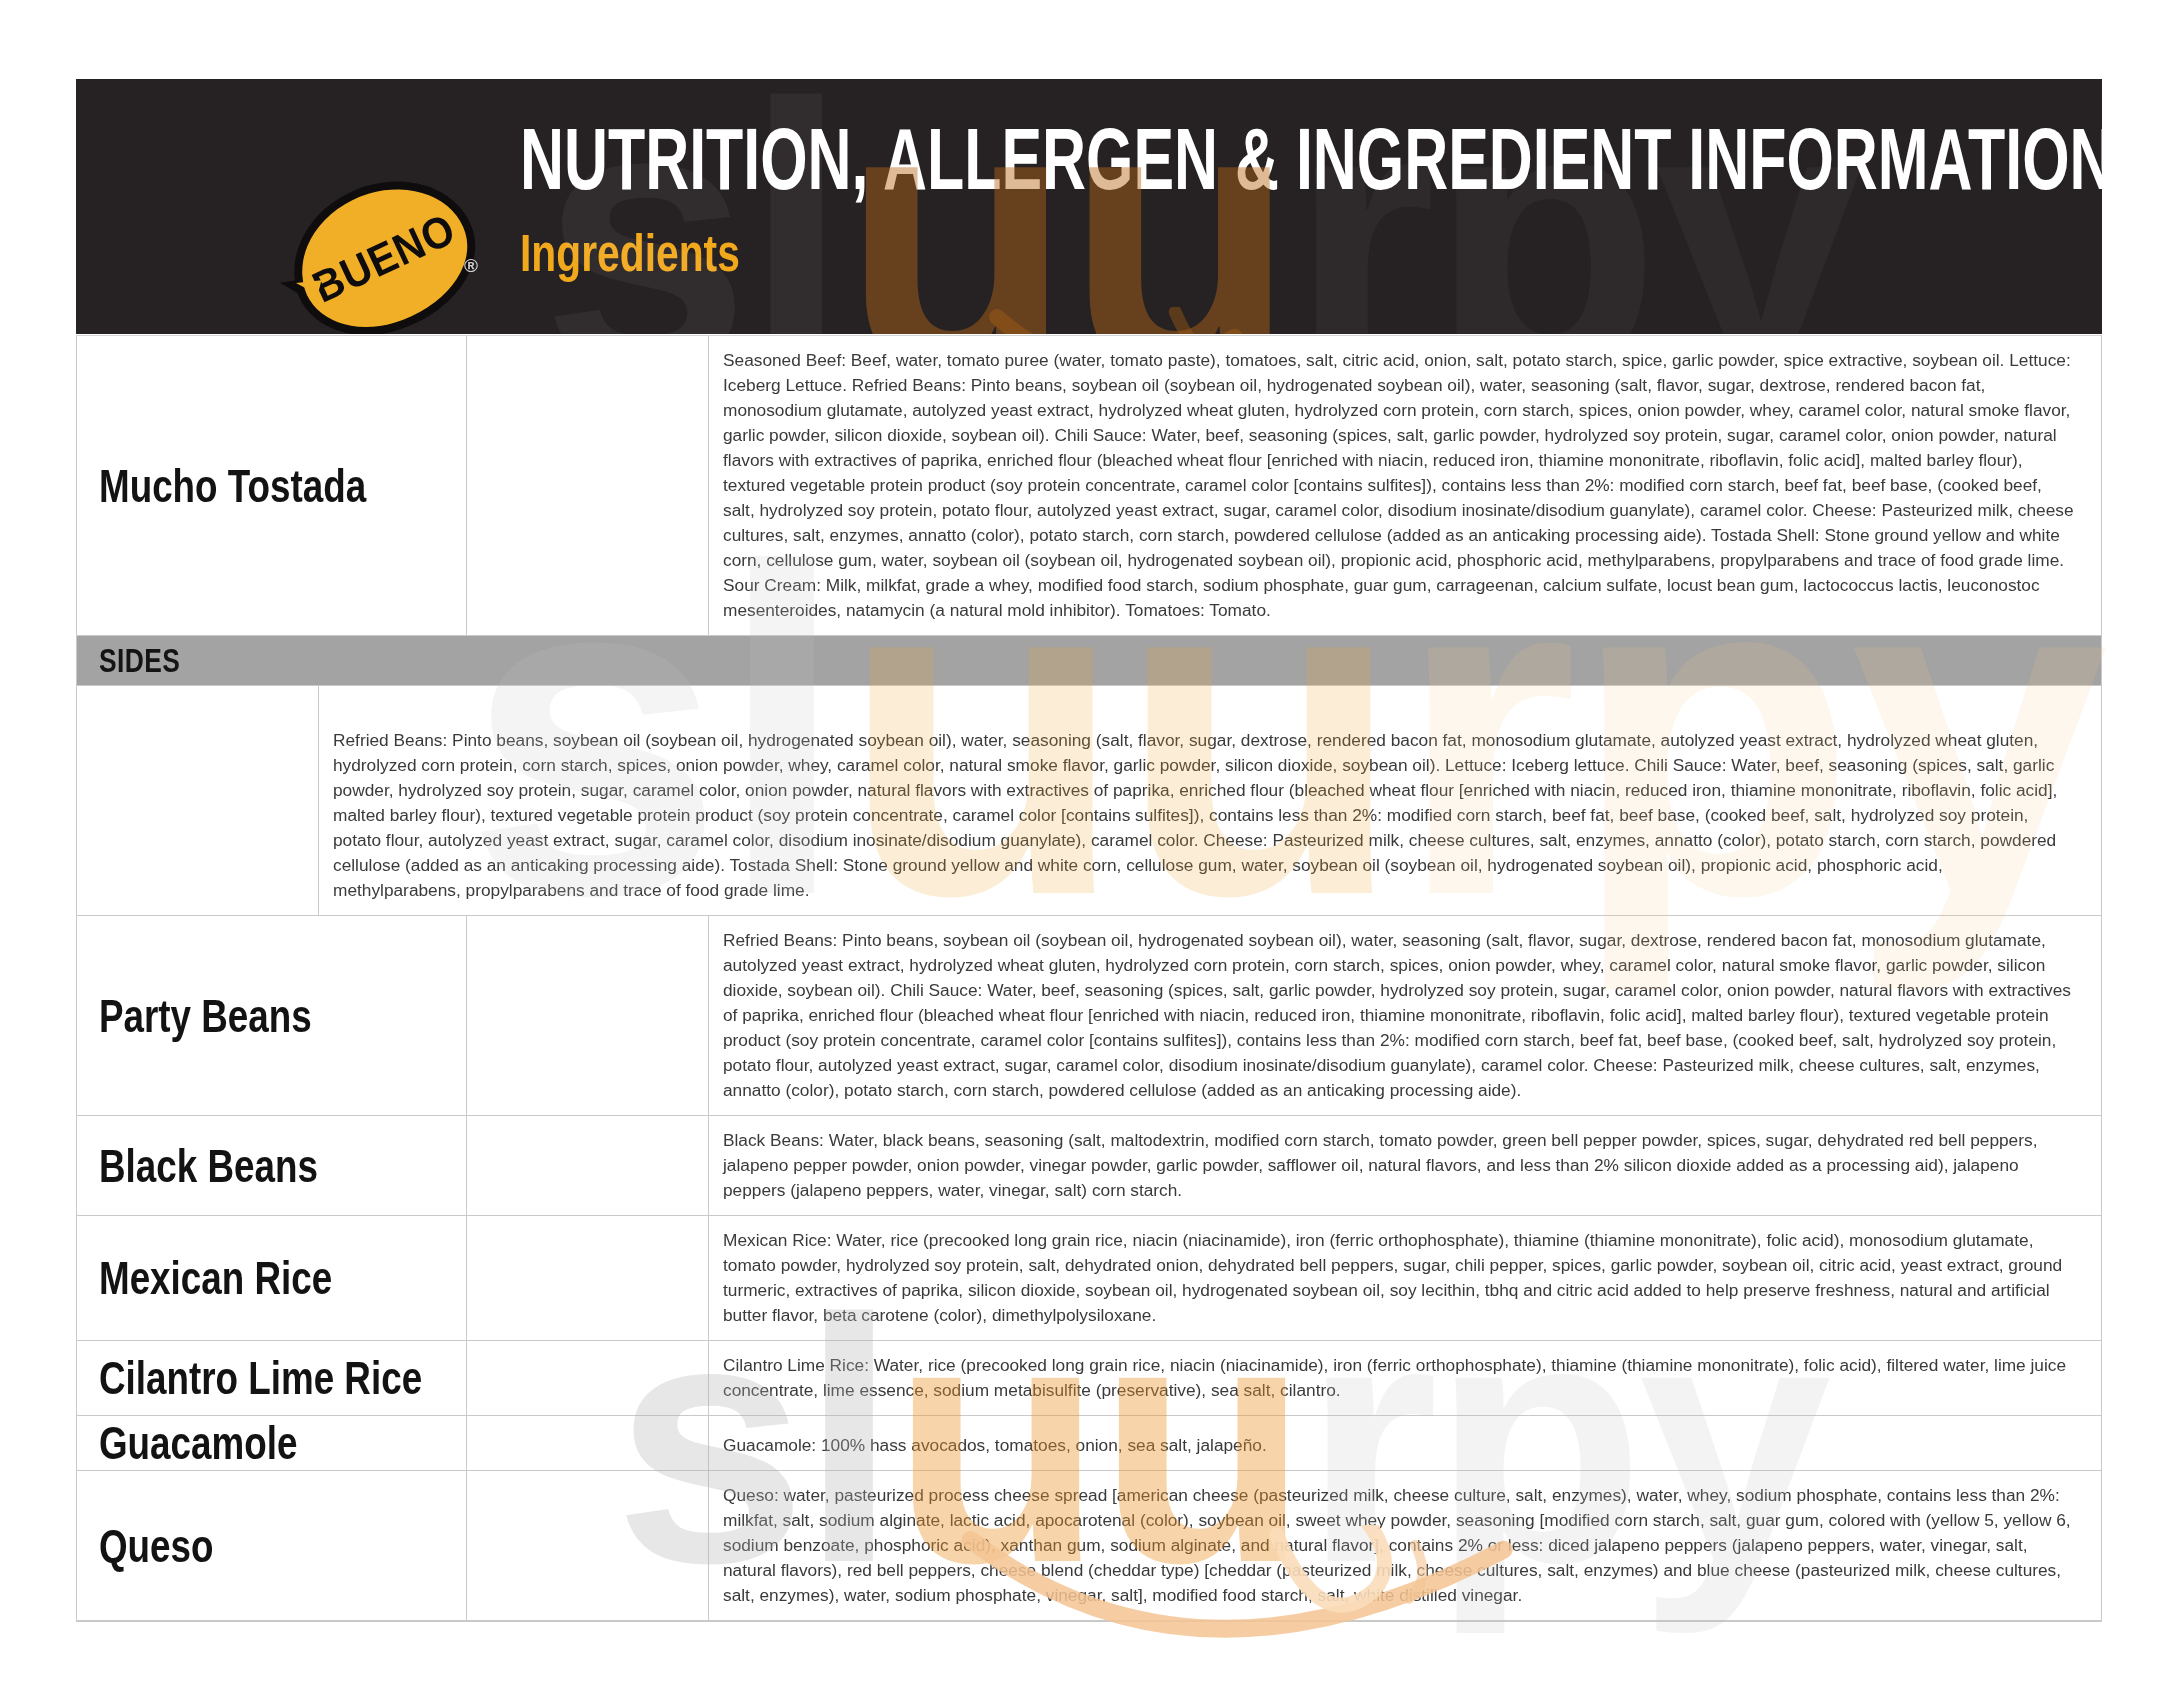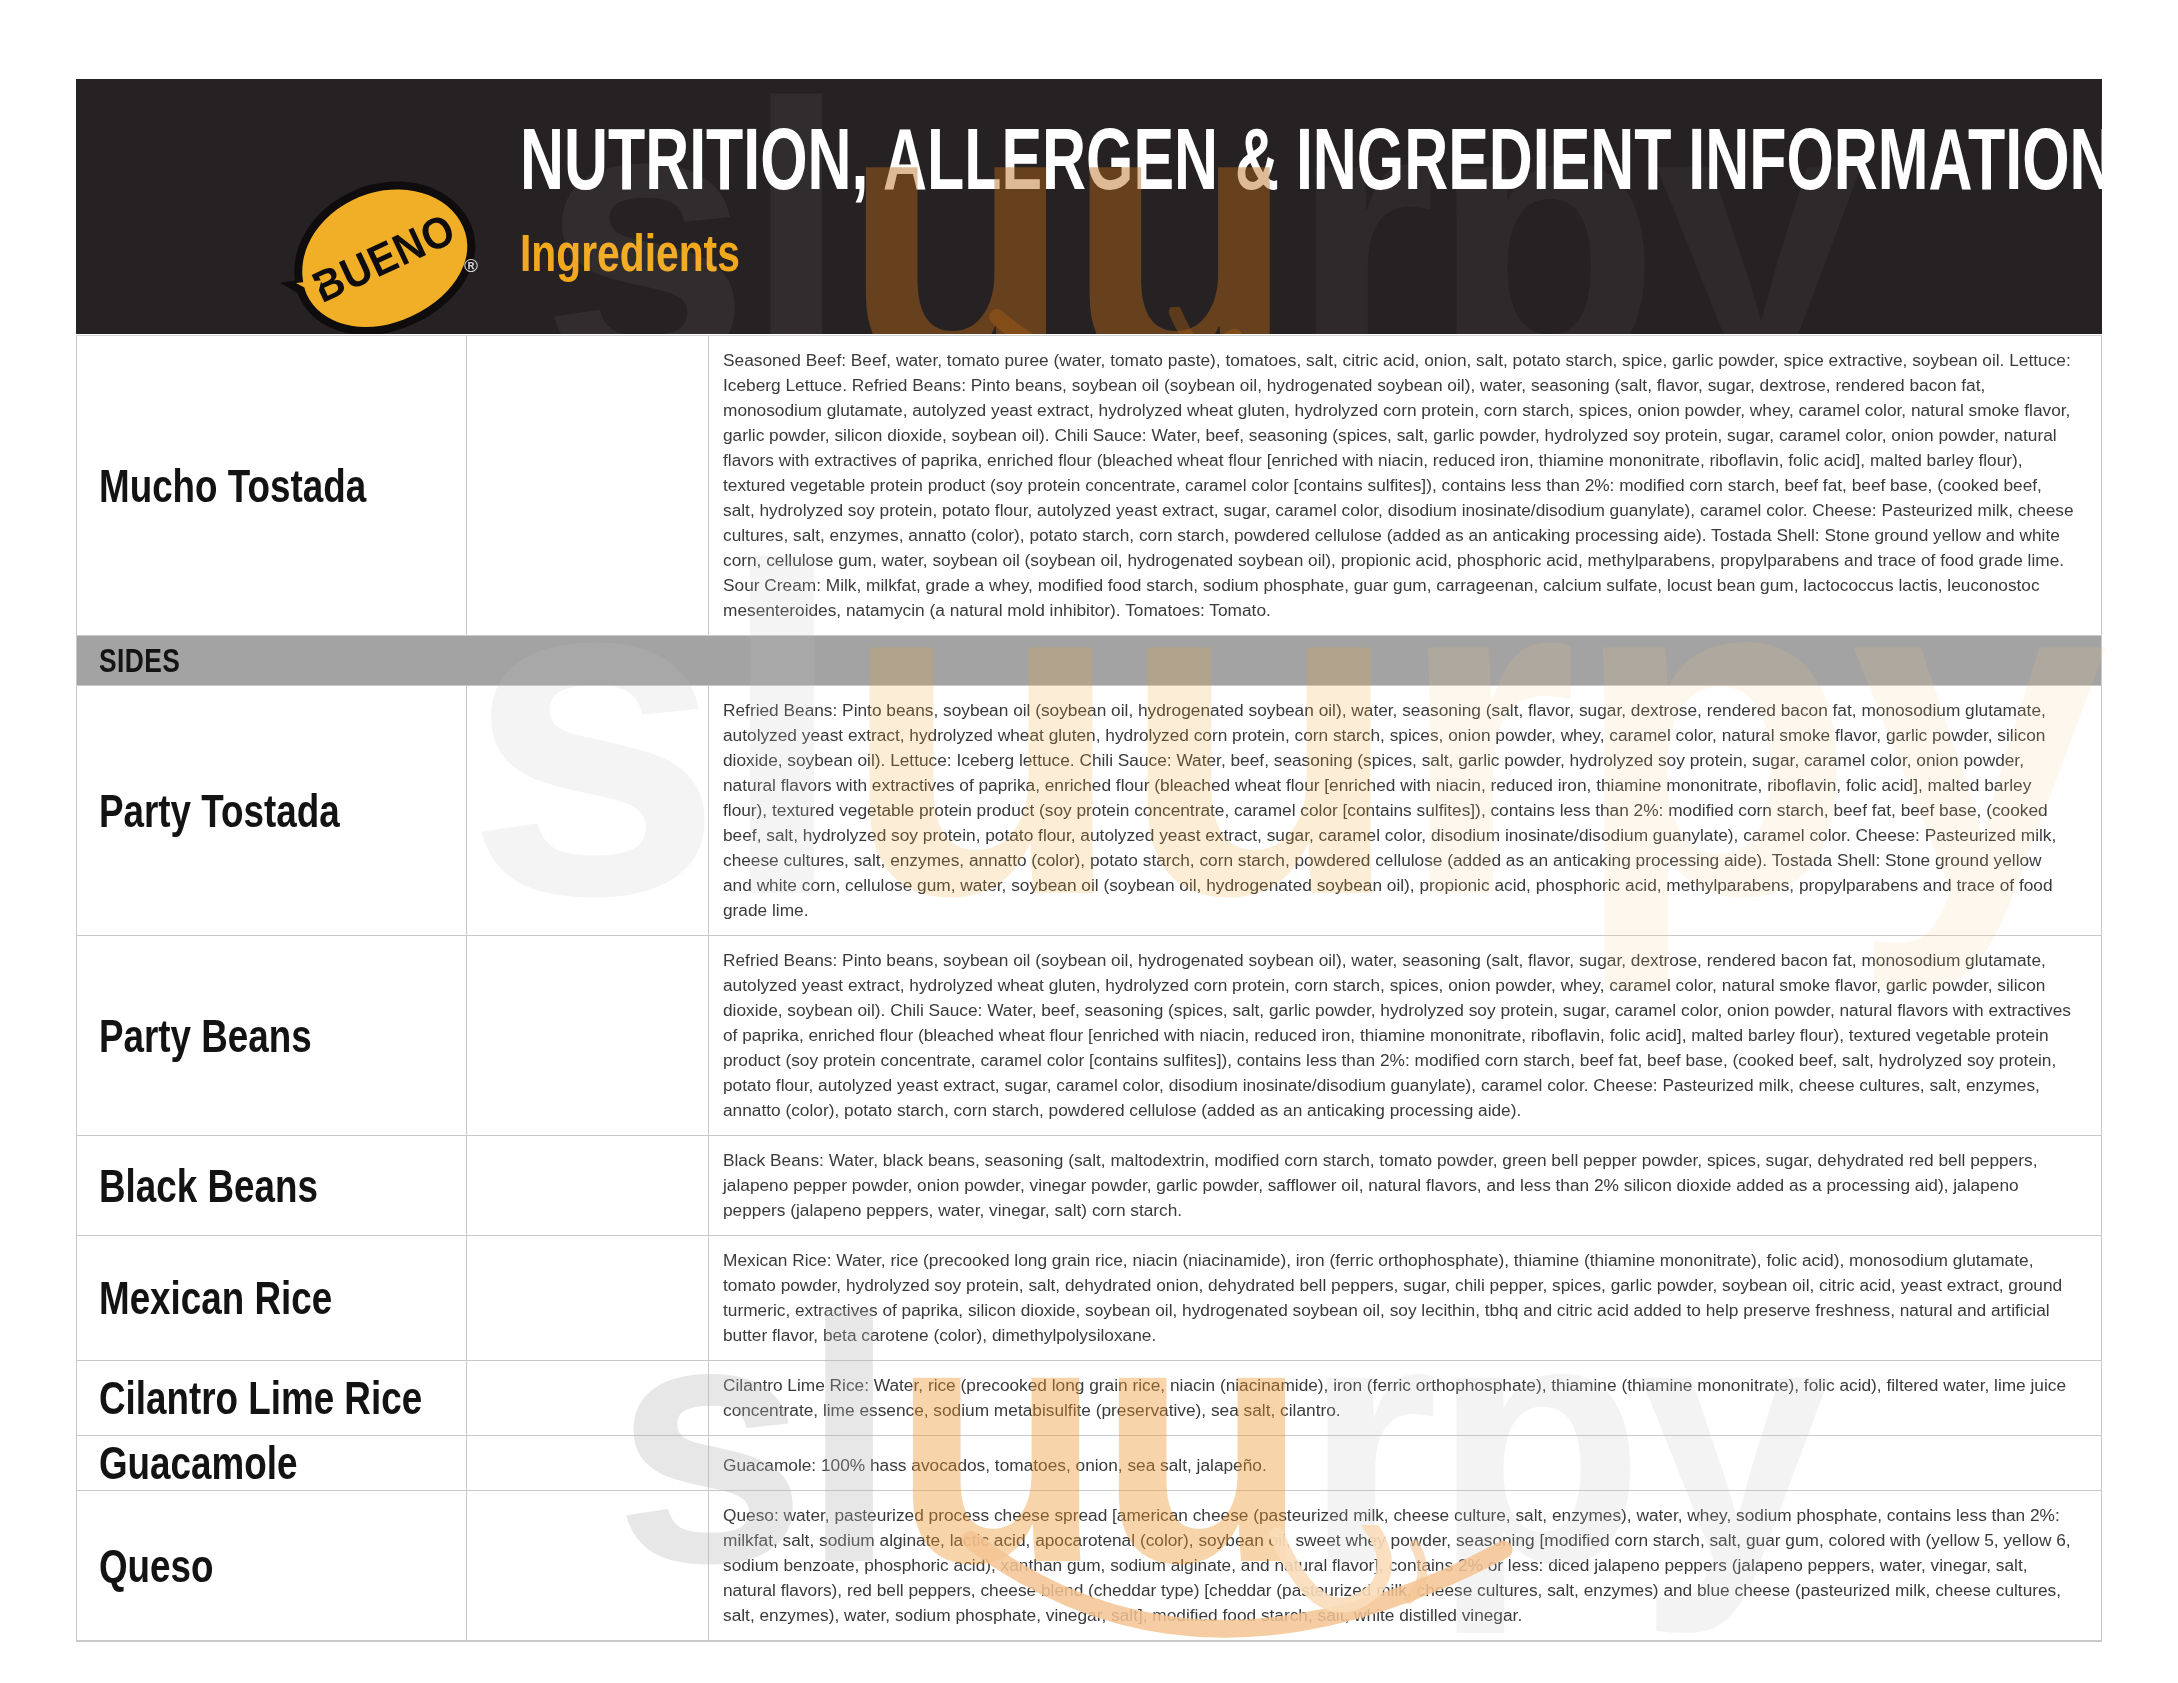--- a/index.html
+++ b/index.html
@@ -115,23 +115,20 @@
     <div class="cell text-cell">
       <p class="ingredients">Seasoned Beef: Beef, water, tomato puree (water, tomato paste), tomatoes, salt, citric acid, onion, salt, potato starch, spice, garlic powder, spice extractive, soybean oil. Lettuce: Iceberg Lettuce. Refried Beans: Pinto beans, soybean oil (soybean oil, hydrogenated soybean oil), water, seasoning (salt, flavor, sugar, dextrose, rendered bacon fat, monosodium glutamate, autolyzed yeast extract, hydrolyzed wheat gluten, hydrolyzed corn protein, corn starch, spices, onion powder, whey, caramel color, natural smoke flavor, garlic powder, silicon dioxide, soybean oil). Chili Sauce: Water, beef, seasoning (spices, salt, garlic powder, hydrolyzed soy protein, sugar, caramel color, onion powder, natural flavors with extractives of paprika, enriched flour (bleached wheat flour [enriched with niacin, reduced iron, thiamine mononitrate, riboflavin, folic acid], malted barley flour), textured vegetable protein product (soy protein concentrate, caramel color [contains sulfites]), contains less than 2%: modified corn starch, beef fat, beef base, (cooked beef, salt, hydrolyzed soy protein, potato flour, autolyzed yeast extract, sugar, caramel color, disodium inosinate/disodium guanylate), caramel color. Cheese: Pasteurized milk, cheese cultures, salt, enzymes, annatto (color), potato starch, corn starch, powdered cellulose (added as an anticaking processing aide). Tostada Shell: Stone ground yellow and white corn, cellulose gum, water, soybean oil (soybean oil, hydrogenated soybean oil), propionic acid, phosphoric acid, methylparabens, propylparabens and trace of food grade lime. Sour Cream: Milk, milkfat, grade a whey, modified food starch, sodium phosphate, guar gum, carrageenan, calcium sulfate, locust bean gum, lactococcus lactis, leuconostoc mesenteroides, natamycin (a natural mold inhibitor). Tomatoes: Tomato.</p>
     </div>
   </div>
 
   <div class="row section-row">
     <span class="section-name"><span class="cond2">SIDES</span></span>
   </div>
 
   <div class="row item-row">
-    <div class="cell name-cell">
-      <span class="item-name"><span class="cond2">Party Tostada</span></span>
-    </div>
     <div class="cell mid-cell"></div>
     <div class="cell text-cell">
       <p class="ingredients">Refried Beans: Pinto beans, soybean oil (soybean oil, hydrogenated soybean oil), water, seasoning (salt, flavor, sugar, dextrose, rendered bacon fat, monosodium glutamate, autolyzed yeast extract, hydrolyzed wheat gluten, hydrolyzed corn protein, corn starch, spices, onion powder, whey, caramel color, natural smoke flavor, garlic powder, silicon dioxide, soybean oil). Lettuce: Iceberg lettuce. Chili Sauce: Water, beef, seasoning (spices, salt, garlic powder, hydrolyzed soy protein, sugar, caramel color, onion powder, natural flavors with extractives of paprika, enriched flour (bleached wheat flour [enriched with niacin, reduced iron, thiamine mononitrate, riboflavin, folic acid], malted barley flour), textured vegetable protein product (soy protein concentrate, caramel color [contains sulfites]), contains less than 2%: modified corn starch, beef fat, beef base, (cooked beef, salt, hydrolyzed soy protein, potato flour, autolyzed yeast extract, sugar, caramel color, disodium inosinate/disodium guanylate), caramel color. Cheese: Pasteurized milk, cheese cultures, salt, enzymes, annatto (color), potato starch, corn starch, powdered cellulose (added as an anticaking processing aide). Tostada Shell: Stone ground yellow and white corn, cellulose gum, water, soybean oil (soybean oil, hydrogenated soybean oil), propionic acid, phosphoric acid, methylparabens, propylparabens and trace of food grade lime.</p>
     </div>
   </div>
 
   <div class="row item-row">
     <div class="cell name-cell">
       <span class="item-name"><span class="cond2">Party Beans</span></span>
     </div>

